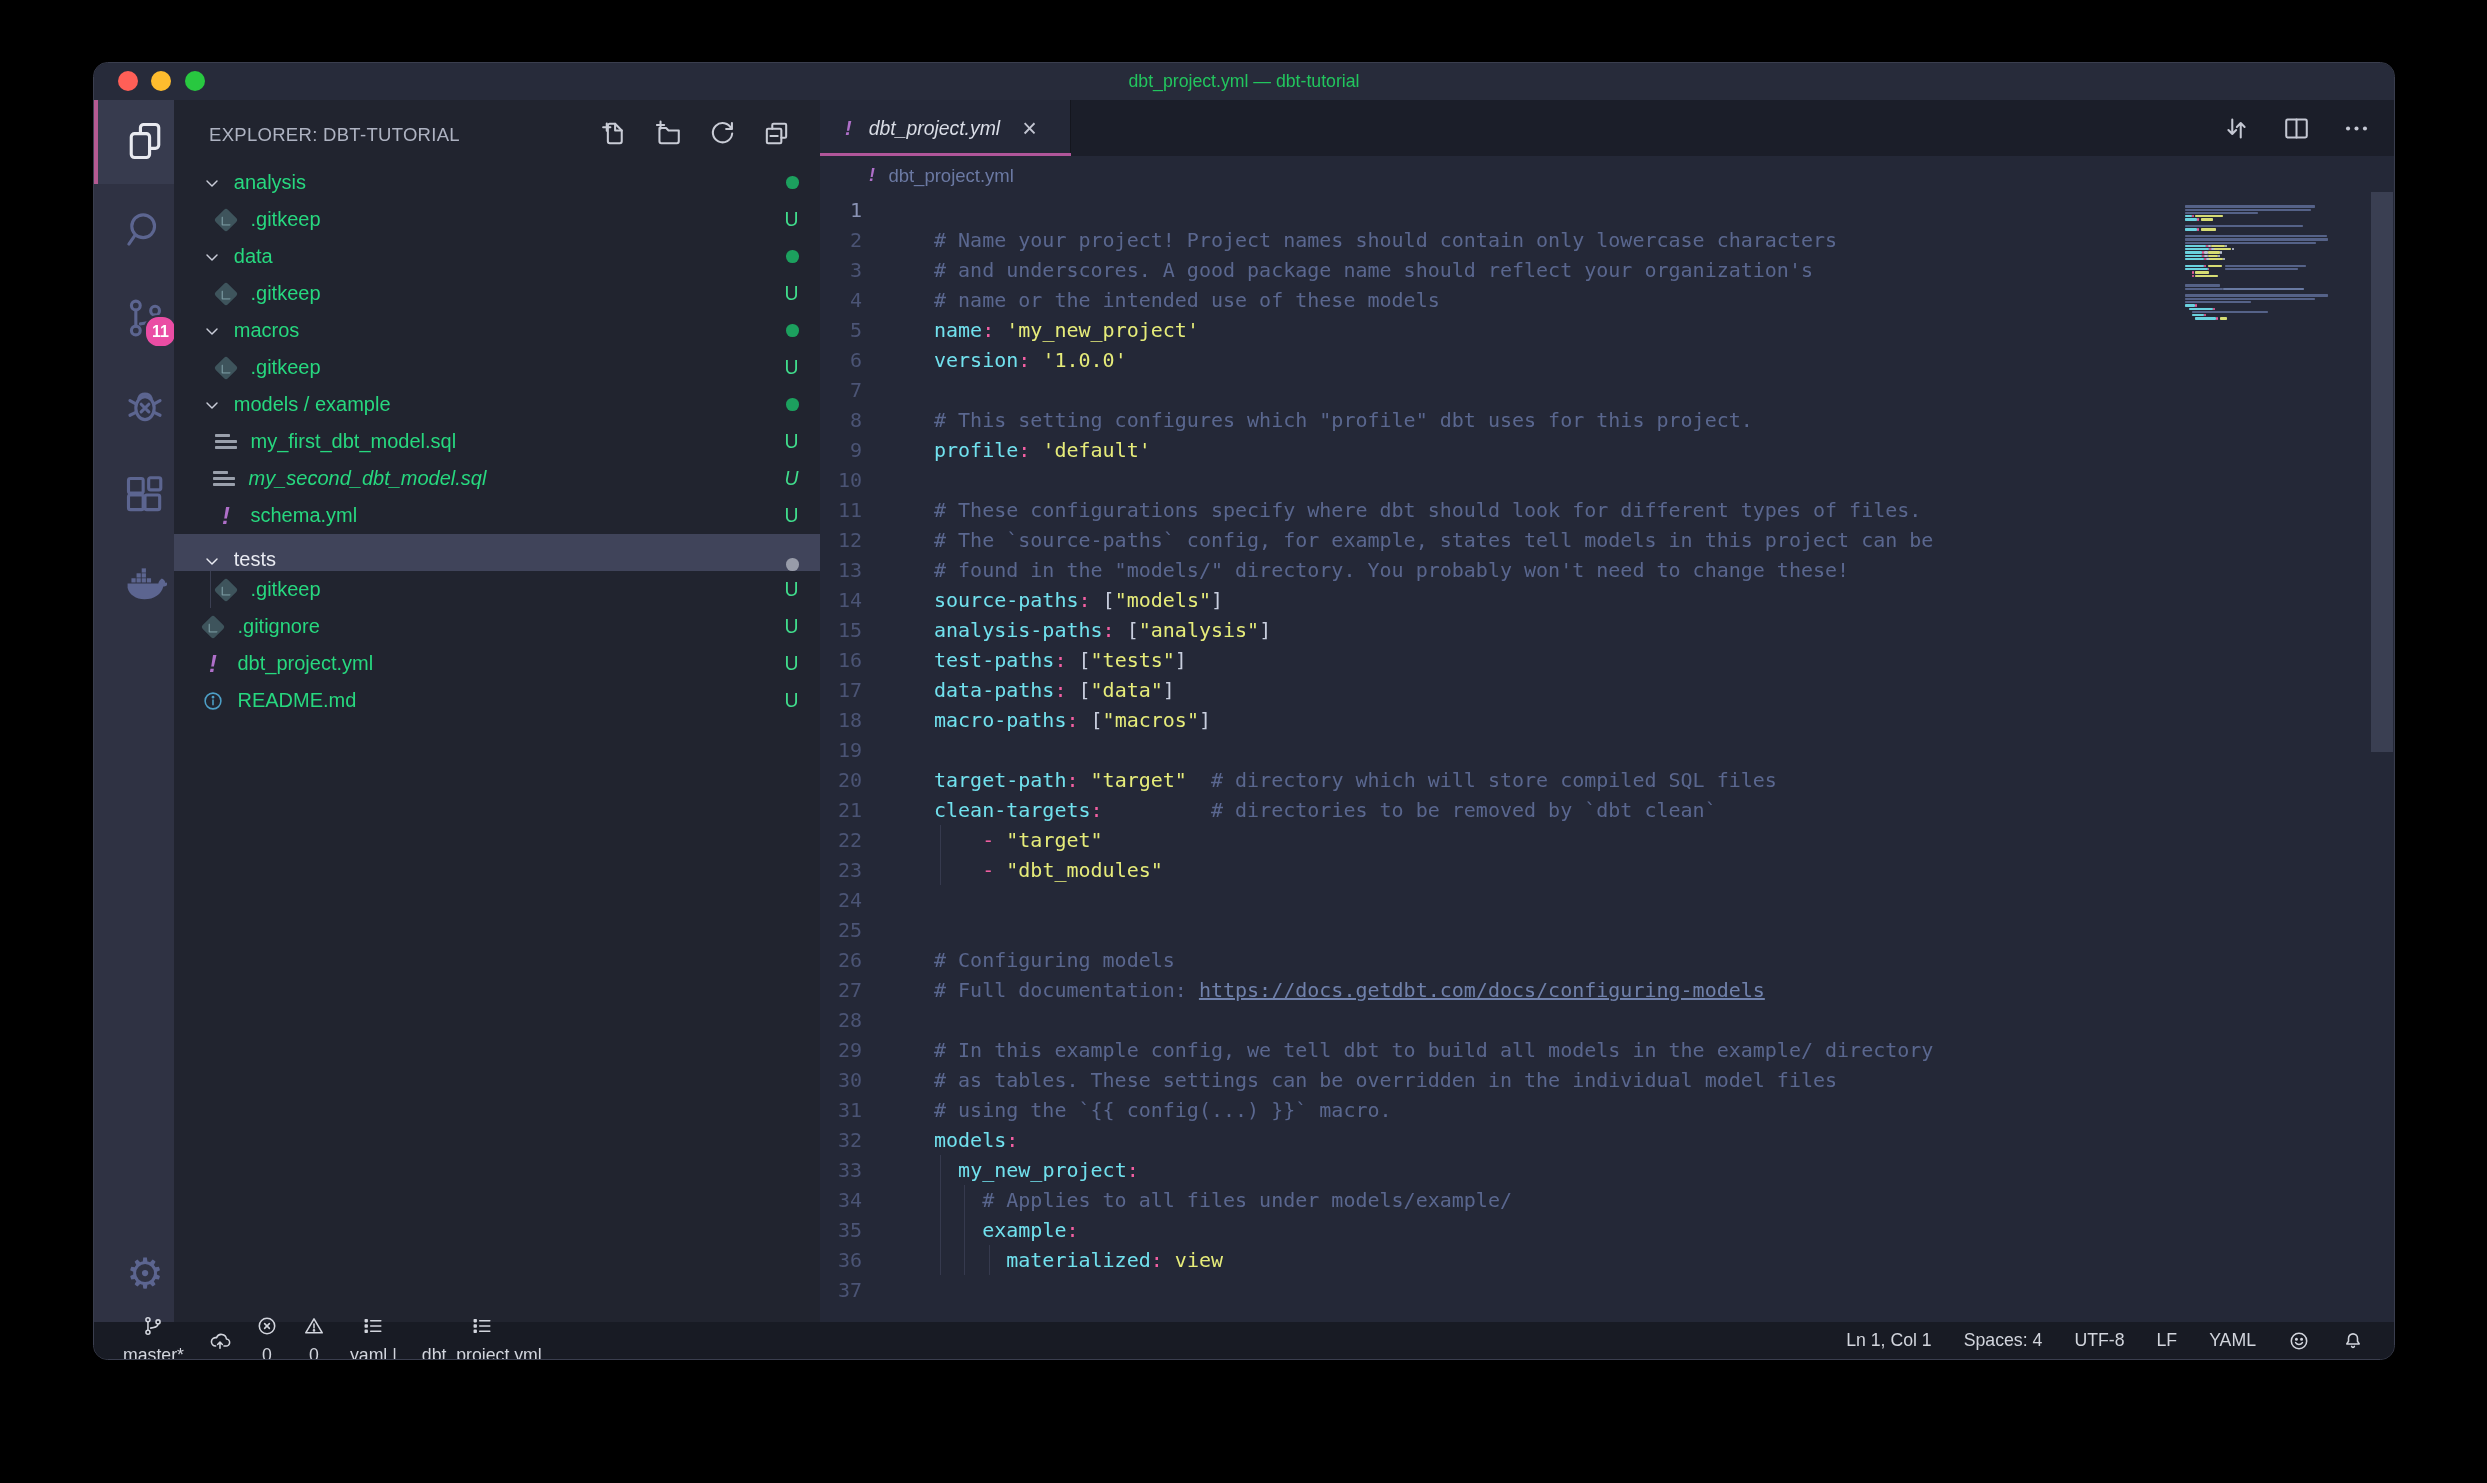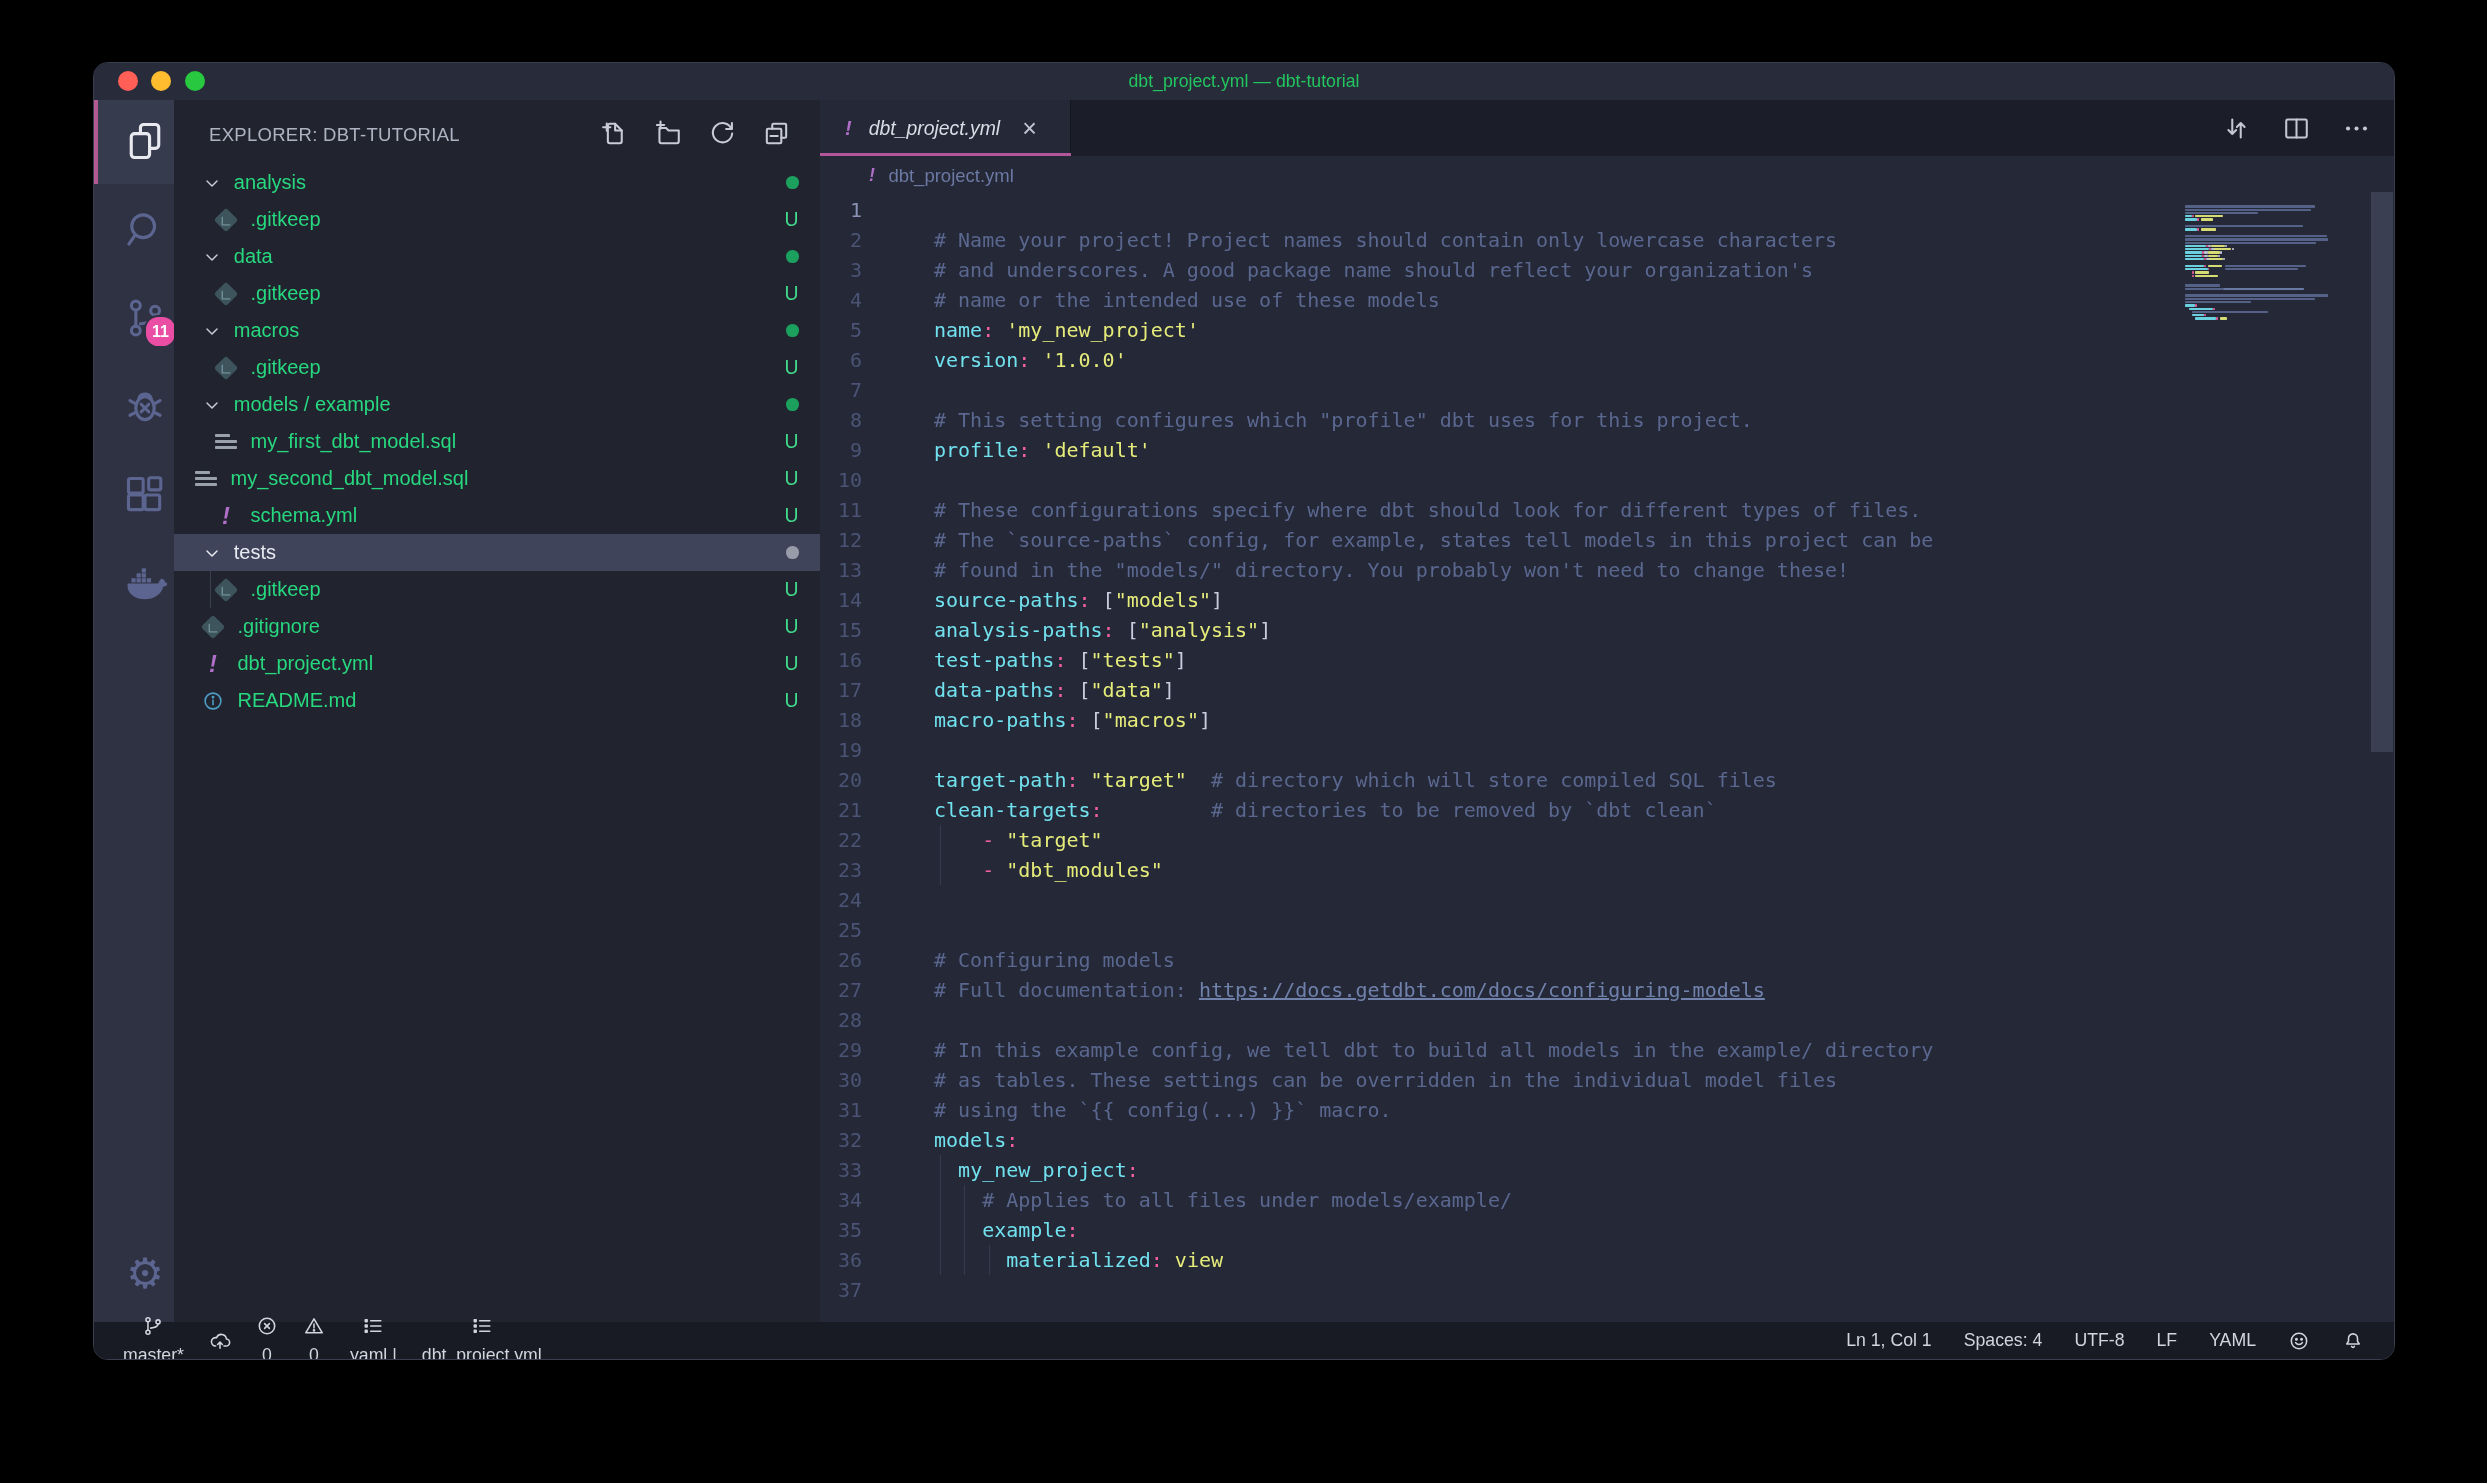--- a/index.html
+++ b/index.html
@@ -258,35 +258,35 @@
         </div>
         <div class="trow" style="padding-left: 41px;">
           <span class="ticon ic-lines">
             <i></i>
             <i></i>
             <i></i>
           </span>
           <span class="tlabel">my_first_dbt_model.sql</span>
           <span class="tbadge">U</span>
         </div>
-        <div class="trow" style="padding-left: 21px;">
+        <div class="trow" style="padding-left: 39px; font-style: italic;">
           <span class="ticon ic-lines">
             <i></i>
             <i></i>
             <i></i>
           </span>
           <span class="tlabel">my_second_dbt_model.sql</span>
           <span class="tbadge">U</span>
         </div>
         <div class="trow" style="padding-left: 41px;">
           <span class="ticon ic-bang">!</span>
           <span class="tlabel">schema.yml</span>
           <span class="tbadge">U</span>
         </div>
-        <div class="trow selected" style="padding-left: 28px;">
+        <div class="trow selected" style="padding-left: 28px; align-items: flex-end;">
           <span class="tchev">
             <svg viewBox="0 0 24 24" fill="none" stroke="currentColor" stroke-width="1.7" stroke-linecap="round" stroke-linejoin="round">
               <polyline points="6,9.5 12,15.5 18,9.5"></polyline>
             </svg>
           </span>
           <span class="tlabel">tests</span>
           <span class="tdot gray"></span>
         </div>
         <div class="trow" style="padding-left: 41px;">
           <div class="tguide"></div>

